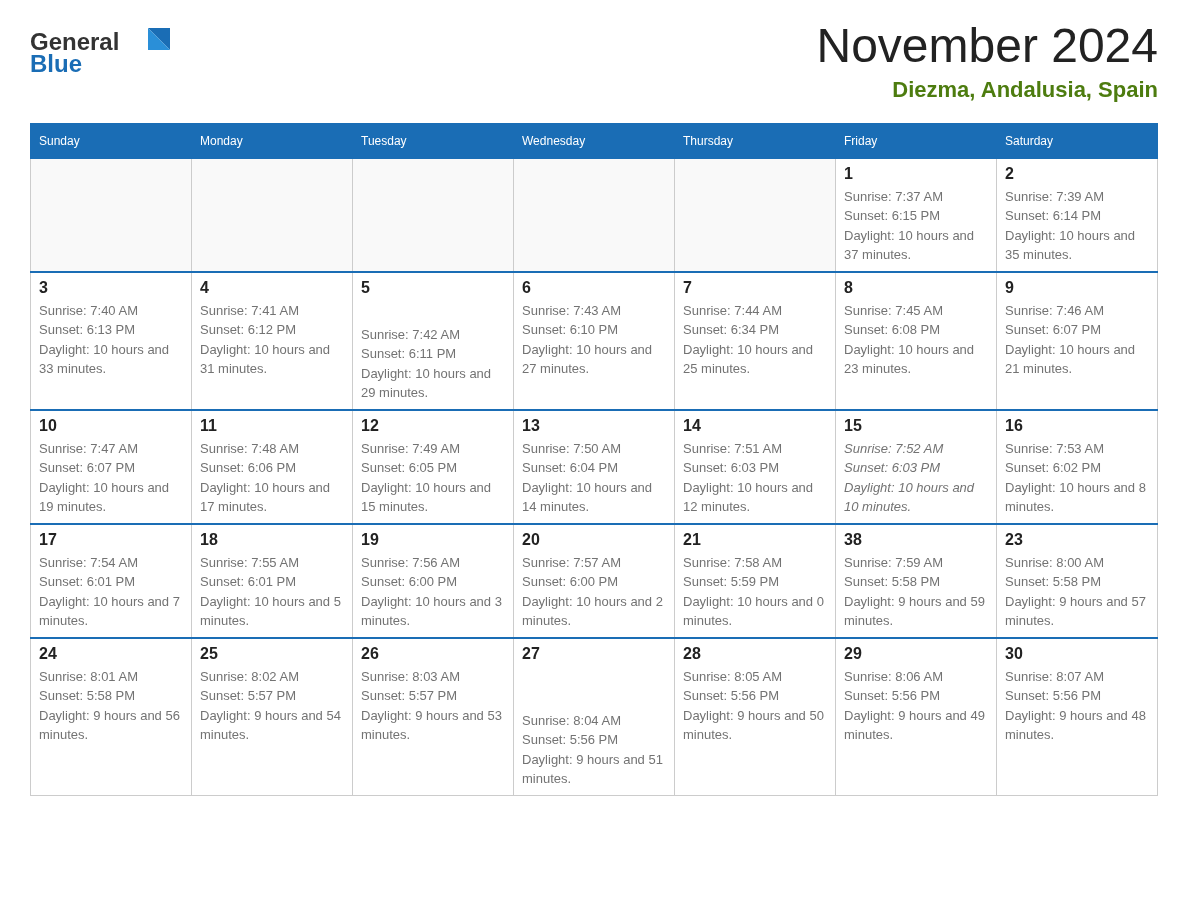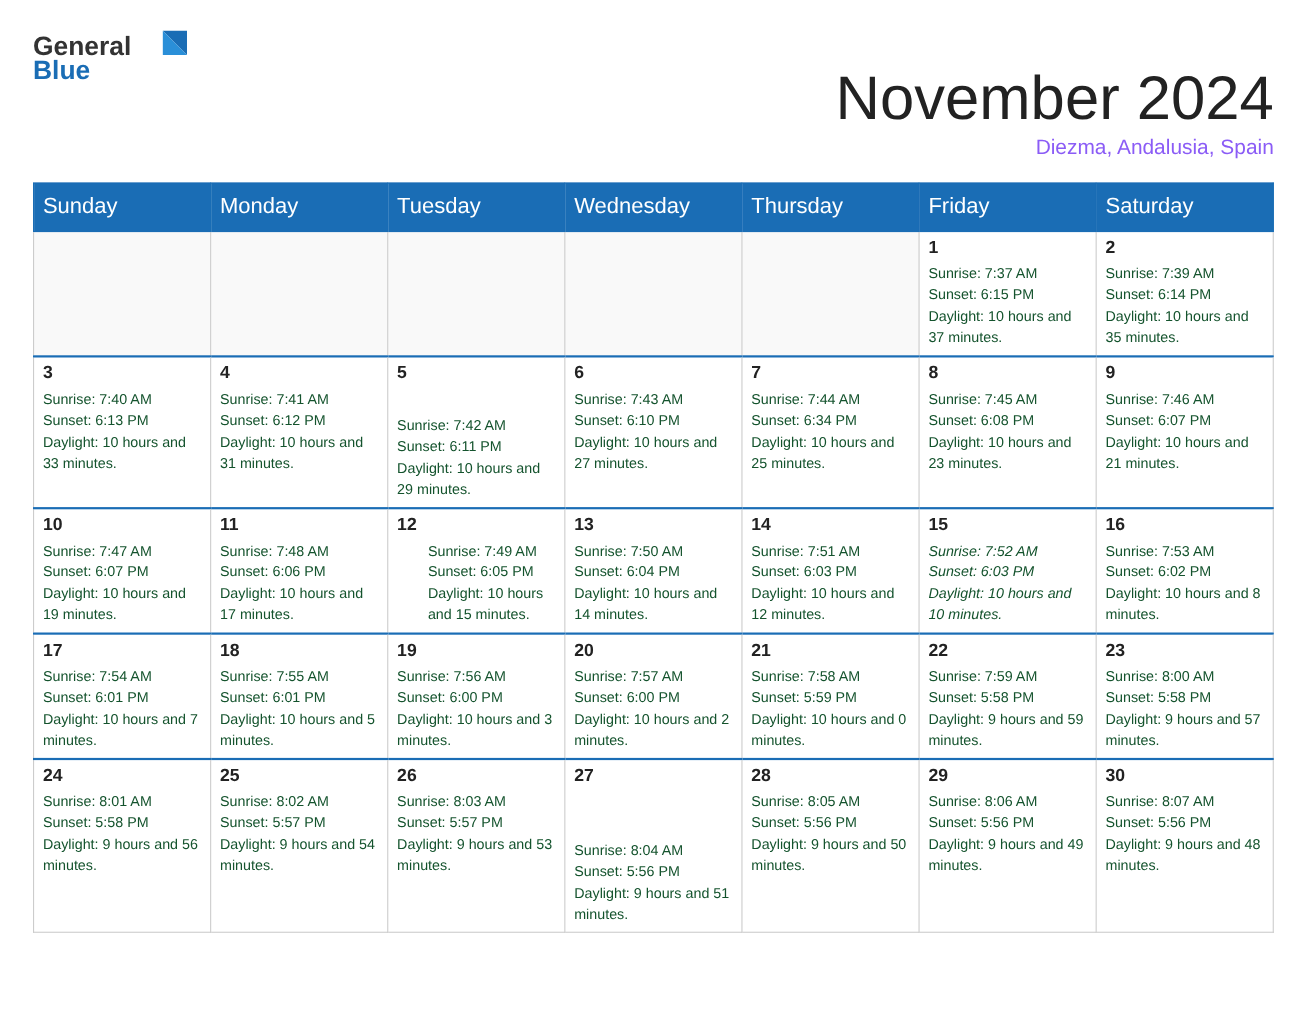--- a/index.html
+++ b/index.html
@@ -19,61 +19,61 @@
     .logo-area {
       display: flex;
       align-items: center;
       gap: 0;
       text-align: right;
     }
     .title-area {
       text-align: right;
     }
     .month-title {
-      font-size: 56px;
+      font-size: 48px;
       font-weight: normal;
       color: #222;
       line-height: 1.1;
-      margin-top: 38px;
     }
     .location-title {
-      font-size: 19px;
-      color: #8b5cf6;
+      font-size: 22px;
+      color: #4d7c0f;
       margin-top: 4px;
+      font-weight: bold;
     }
     .calendar-table {
       width: 100%;
       border-collapse: collapse;
       table-layout: fixed;
     }
     .calendar-table thead tr th {
       background: #1a6db5;
       color: #fff;
-      font-size: 20px;
+      font-size: 12px;
       font-weight: normal;
       padding: 10px 8px;
       text-align: left;
       border: 1px solid #1a6db5;
     }
     .calendar-table tbody tr td {
       vertical-align: top;
       padding: 6px 8px;
       border: 1px solid #ccc;
       font-size: 13px;
       color: #333;
       height: 110px;
     }
     .calendar-table tbody tr td .day-number {
       font-size: 16px;
       font-weight: bold;
       color: #222;
       margin-bottom: 4px;
     }
     .calendar-table tbody tr td .sun-info {
-      color: #14532d;
+      color: #737373;
       font-size: 13px;
       line-height: 1.5;
     }
     .calendar-table tbody tr td.empty {
       background: #f9f9f9;
     }
     .row-divider td {
       border-top: 2px solid #1a6db5 !important;
     }
   </style>
@@ -183,21 +183,21 @@
 Daylight: 10 hours and 19 minutes.</div>
         </td>
         <td>
           <div class="day-number">11</div>
           <div class="sun-info" style="white-space: pre-line;">Sunrise: 7:48 AM
 Sunset: 6:06 PM
 Daylight: 10 hours and 17 minutes.</div>
         </td>
         <td>
           <div class="day-number">12</div>
-          <div class="sun-info" style="white-space: pre-line; margin-left: 28px;">Sunrise: 7:49 AM
+          <div class="sun-info" style="white-space: pre-line;">Sunrise: 7:49 AM
 Sunset: 6:05 PM
 Daylight: 10 hours and 15 minutes.</div>
         </td>
         <td>
           <div class="day-number">13</div>
           <div class="sun-info" style="white-space: pre-line;">Sunrise: 7:50 AM
 Sunset: 6:04 PM
 Daylight: 10 hours and 14 minutes.</div>
         </td>
         <td>
@@ -244,21 +244,21 @@
 Sunset: 6:00 PM
 Daylight: 10 hours and 2 minutes.</div>
         </td>
         <td>
           <div class="day-number">21</div>
           <div class="sun-info" style="white-space: pre-line;">Sunrise: 7:58 AM
 Sunset: 5:59 PM
 Daylight: 10 hours and 0 minutes.</div>
         </td>
         <td>
-          <div class="day-number">22</div>
+          <div class="day-number">38</div>
           <div class="sun-info" style="white-space: pre-line;">Sunrise: 7:59 AM
 Sunset: 5:58 PM
 Daylight: 9 hours and 59 minutes.</div>
         </td>
         <td>
           <div class="day-number">23</div>
           <div class="sun-info" style="white-space: pre-line;">Sunrise: 8:00 AM
 Sunset: 5:58 PM
 Daylight: 9 hours and 57 minutes.</div>
         </td>

